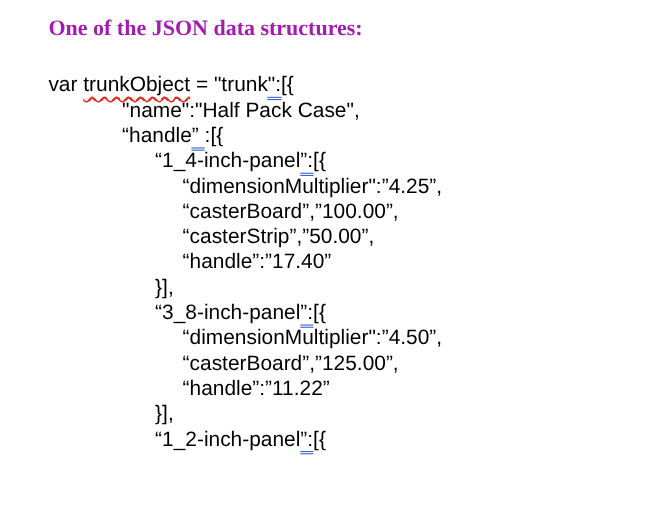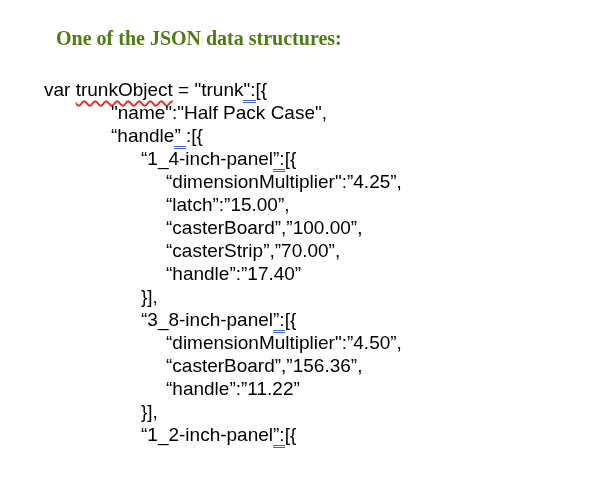--- a/index.html
+++ b/index.html
@@ -1,21 +1,21 @@
 <!DOCTYPE html>
 <html style="--grammar-color: #3a64c8; --spelling-color: #e02b20;"><head>
 <meta charset="utf-8">
 <style>
   html,body{margin:0;padding:0;background:#ffffff;}
   body{width:609px;height:484px;overflow:hidden;}
   .page{padding:14px 0 0 44px;color:#000;}
   .title{
     font-family:"Liberation Serif", serif;
     font-size:20px;font-weight:bold;line-height:24px;
-    margin:12px;color:#4d7c0f;
+    margin:0;color:#a21caf;
   }
   .code{
     margin-top:28px;
     font-family:"Liberation Sans", sans-serif;
     font-size:19px;line-height:23px;color:#000;
   }
   .code-line{white-space:pre;}
   .ind0{padding-left:0;}
   .ind1{padding-left:67px;}
   .ind2{padding-left:97px;}
@@ -35,25 +35,24 @@
 <body>
 
 <div class="page">
   <h1 class="title">One of the JSON data structures:</h1>
   <div class="code">
       <div class="code-line ind0"><span>var </span><span class="mark-spelling">trunkObject</span><span> = "trunk</span><span class="mark-grammar">":</span><span>[{</span></div>
       <div class="code-line ind1"><span>"name":"Half Pack Case",</span></div>
       <div class="code-line ind1"><span>“handle</span><span class="mark-grammar">” </span><span>:[{</span></div>
       <div class="code-line ind2"><span>“1_4-inch-panel</span><span class="mark-grammar">”:</span><span>[{</span></div>
       <div class="code-line ind3"><span>“dimensionMultiplier":”4.25”,</span></div>
-      <div class="code-line ind3"><span>“latch”:”15.00”,</span></div>
       <div class="code-line ind3"><span>“casterBoard”,”100.00”,</span></div>
-      <div class="code-line ind3"><span>“casterStrip”,”70.00”,</span></div>
+      <div class="code-line ind3"><span>“casterStrip”,”50.00”,</span></div>
       <div class="code-line ind3"><span>“handle”:”17.40”</span></div>
       <div class="code-line ind2"><span>}],</span></div>
       <div class="code-line ind2"><span>“3_8-inch-panel</span><span class="mark-grammar">”:</span><span>[{</span></div>
       <div class="code-line ind3"><span>“dimensionMultiplier":”4.50”,</span></div>
-      <div class="code-line ind3"><span>“casterBoard”,”156.36”,</span></div>
+      <div class="code-line ind3"><span>“casterBoard”,”125.00”,</span></div>
       <div class="code-line ind3"><span>“handle”:”11.22”</span></div>
       <div class="code-line ind2"><span>}],</span></div>
       <div class="code-line ind2"><span>“1_2-inch-panel</span><span class="mark-grammar">”:</span><span>[{</span></div>
     </div>
 </div>
 
 </body></html>

